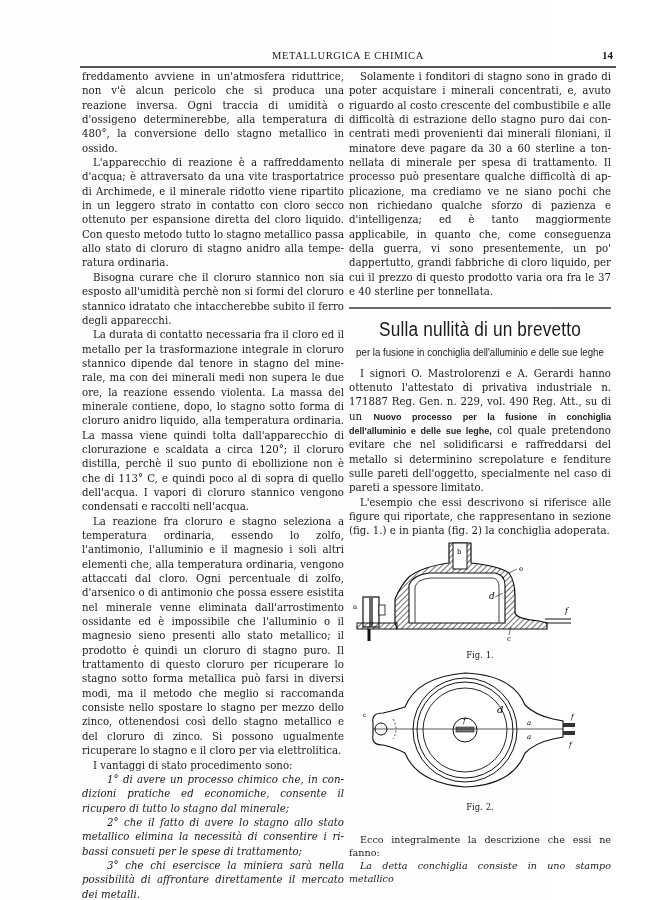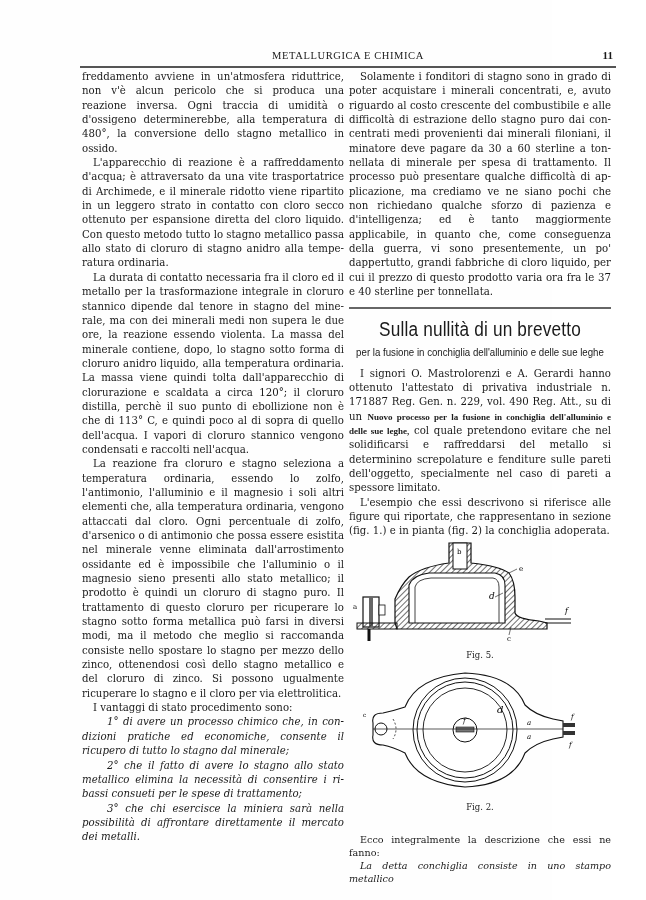--- a/index.html
+++ b/index.html
@@ -21,41 +21,42 @@
   .col p { margin: 0; text-indent: 11px; hyphens: manual; }
   .col p.item { text-indent: 25px; font-style: italic; }
   .col p.noindent { text-indent: 0; }
 
   .article-rule { height: 2px; background: #666; margin: 7px 0 8px 0; }
   .article-title { font-family: "Liberation Sans", sans-serif; font-size: 20px; line-height: 24px;
                    text-align: center; font-stretch: condensed; transform: scaleX(0.86); margin: 2px 0 4px 0;
                    letter-spacing: 0.2px; }
   .article-subtitle { font-family: "Liberation Sans", sans-serif; font-size: 11px; line-height: 14px;
                       text-align: center; transform: scaleX(0.88); white-space: nowrap; margin: 0 0 8px -16px; width: 294px; }
-  .bold-sans { font-family: Liberation Serif, serif; font-weight: bold; font-size: 9px; }
+  .bold-sans { font-family: Liberation Sans, sans-serif; font-weight: bold; font-size: 9px; }
   .it { font-style: italic; }
   .fig { position: relative; width: 262px; }
   .fig svg { display: block; }
   .fig-caption { text-align: center; font-size: 8.5px; line-height: 12px; margin: 2px 0 6px 0; text-indent: 0; }
   .quote { font-size: 9.6px; line-height: 13px; }
 </style>
 </head>
 <body>
 
 <div class="page">
 
   <div class="running-head">
     <div class="running-title">METALLURGICA E CHIMICA</div>
-    <div class="page-number">11</div>
+    <div class="page-number">14</div>
   </div>
   <div class="head-rule"></div>
 
   <div class="col col-left">
     <p class="noindent">freddamento avviene in un'atmosfera riduttrice, non v'è alcun pericolo che si produca una reazione inversa. Ogni traccia di umidità o d'ossigeno de­terminerebbe, alla temperatura di 480°, la conver­sione dello stagno metallico in ossido.</p>
     <p>L'apparecchio di reazione è a raffreddamento d'acqua; è attraversato da una vite trasportatrice di Archimede, e il minerale ridotto viene ripartito in un leggero strato in contatto con cloro secco ottenuto per espansione diretta del cloro liquido. Con questo metodo tutto lo stagno metallico passa allo stato di cloruro di stagno anidro alla tempe­ratura ordinaria.</p>
+    <p>Bisogna curare che il cloruro stannico non sia esposto all'umidità perchè non si formi del cloruro stannico idratato che intaccherebbe subito il ferro degli apparecchi.</p>
     <p>La durata di contatto necessaria fra il cloro ed il metallo per la trasformazione integrale in cloruro stannico dipende dal tenore in stagno del mine­rale, ma con dei minerali medi non supera le due ore, la reazione essendo violenta. La massa del mi­nerale contiene, dopo, lo stagno sotto forma di clo­ruro anidro liquido, alla temperatura ordinaria. La massa viene quindi tolta dall'apparecchio di cloru­razione e scaldata a circa 120°; il cloruro distilla, perchè il suo punto di ebollizione non è che di 113° C, e quindi poco al di sopra di quello dell'ac­qua. I vapori di cloruro stannico vengono conden­sati e raccolti nell'acqua.</p>
     <p>La reazione fra cloruro e stagno seleziona a temperatura ordinaria, essendo lo zolfo, l'antimonio, l'alluminio e il magnesio i soli altri elementi che, alla temperatura ordinaria, vengono attaccati dal cloro. Ogni percentuale di zolfo, d'arsenico o di antimonio che possa essere esistita nel minerale venne eliminata dall'arrostimento ossidante ed è impossibile che l'alluminio o il magnesio sieno pre­senti allo stato metallico; il prodotto è quindi un cloruro di stagno puro. Il trattamento di questo cloruro per ricuperare lo stagno sotto forma me­tallica può farsi in diversi modi, ma il metodo che meglio si raccomanda consiste nello spostare lo stagno per mezzo dello zinco, ottenendosi così dello stagno metallico e del cloruro di zinco. Si possono ugualmente ricuperare lo stagno e il cloro per via elettrolitica.</p>
     <p>I vantaggi di stato procedimento sono:</p>
     <p class="item">1° di avere un processo chimico che, in con­dizioni pratiche ed economiche, consente il ricupero di tutto lo stagno dal minerale;</p>
     <p class="item">2° che il fatto di avere lo stagno allo stato metallico elimina la necessità di consentire i ri­bassi consueti per le spese di trattamento;</p>
     <p class="item">3° che chi esercisce la miniera sarà nella pos­sibilità di affrontare direttamente il mercato dei metalli.</p>
 
   </div>
 
   <div class="col col-right">
@@ -99,21 +100,21 @@
         <line x1="146" y1="58" x2="154" y2="54" stroke="#111" stroke-width="0.6"></line>
         <text x="170" y="32" font-size="7" font-family="DejaVu Serif, serif">e</text>
         <line x1="160" y1="34" x2="168" y2="30" stroke="#111" stroke-width="0.6"></line>
         <text x="158" y="102" font-size="7" font-family="DejaVu Serif, serif">c</text>
         <line x1="160" y1="96" x2="162" y2="88" stroke="#111" stroke-width="0.6"></line>
 
         <line x1="196" y1="80" x2="222" y2="80" stroke="#111" stroke-width="1"></line>
         <line x1="196" y1="84" x2="222" y2="84" stroke="#111" stroke-width="1"></line>
         <text x="216" y="74" font-size="8" font-family="DejaVu Serif, serif" font-style="italic">f</text>
       </svg>
-      <div class="fig-caption">Fig. 5.</div>
+      <div class="fig-caption">Fig. 1.</div>
     </div>
 
     <div class="fig">
       <svg width="262" height="132" viewBox="0 0 262 132">
 
         <path d="M24 56 Q22 46 34 46 Q44 44 56 40 Q68 10 116 6 Q164 8 176 38 Q186 48 204 52 L214 54 L214 70 L204 72 Q186 76 176 86 Q164 118 116 120 Q68 116 56 86 Q44 80 34 78 Q22 78 24 68 Z" fill="#fff" stroke="#111" stroke-width="1.1"></path>
         <circle cx="116" cy="63" r="52" fill="none" stroke="#111" stroke-width="1"></circle>
         <circle cx="116" cy="63" r="48" fill="none" stroke="#111" stroke-width="1"></circle>
         <circle cx="116" cy="63" r="42" fill="none" stroke="#111" stroke-width="0.9"></circle>
         <circle cx="116" cy="63" r="12" fill="#fff" stroke="#111" stroke-width="1"></circle>

